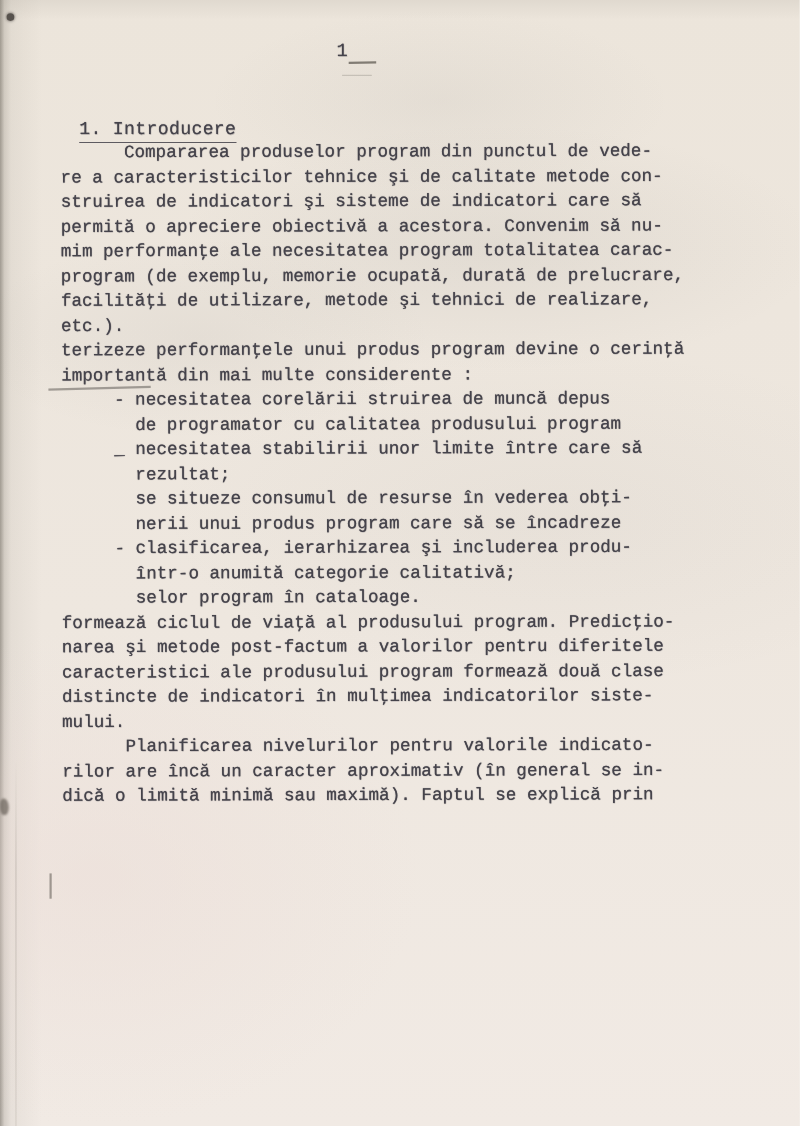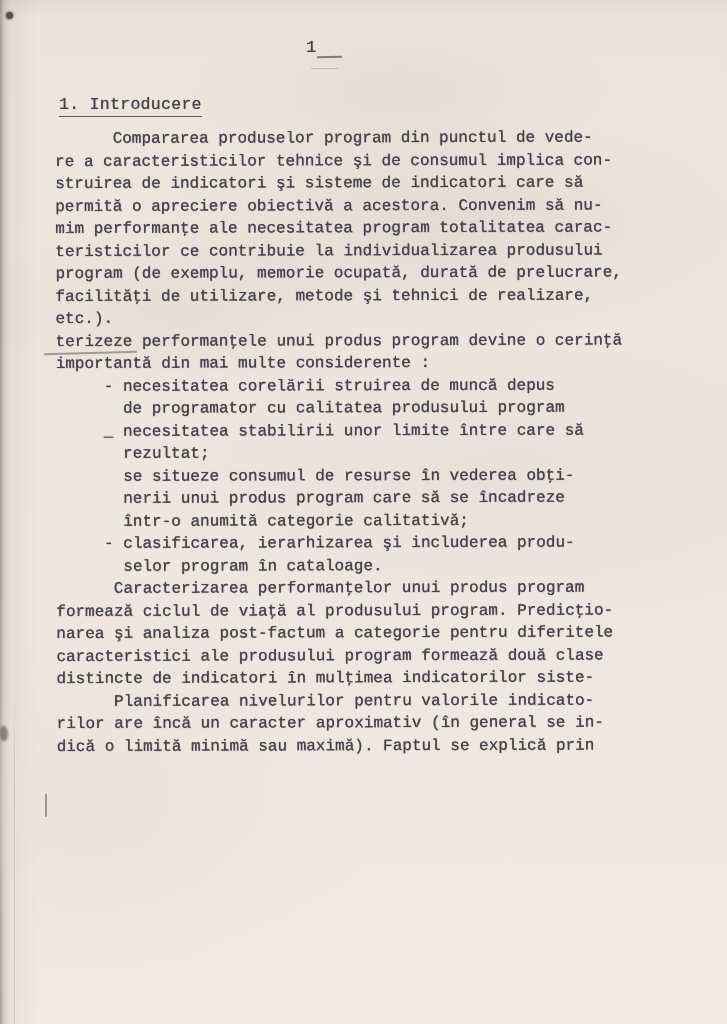--- a/index.html
+++ b/index.html
@@ -36,21 +36,21 @@
     width: 25px; height: 2px;
     background: rgba(95,90,82,0.75);
     transform: rotate(-1deg);
   }
   .pagenum-dash.faint {
     left: 311px; top: 68px; width: 27px; height: 1px;
     background: rgba(110,105,95,0.30); transform: none;
   }
   .heading {
     position: absolute; left: 55px; top: 90px;
-    margin: 4px;
+    margin: 17px;
     font-size: 16.5px; font-weight: normal;
     line-height: 21px;
     border-bottom: 1.6px solid rgba(68,66,74,0.85);
     padding-bottom: 1px;
     width: fit-content;
     letter-spacing: 0.3px;
   }
   .body-text {
     position: absolute; left: 55px; top: 128px;
     font-size: 16px;
@@ -93,44 +93,43 @@
 <body>
 
 <div class="page">
   <div class="hole-dot"></div>
   <div class="pagenum typed">1</div>
   <div class="pagenum-dash"></div>
   <div class="pagenum-dash faint"></div>
   <h1 class="heading typed">1. Introducere</h1>
   <div class="body-text typed">
       <div class="line">      Compararea produselor program din punctul de vede-</div>
-      <div class="line">re a caracteristicilor tehnice şi de consumul implica con-</div>
+      <div class="line">re a caracteristicilor tehnice şi de calitate metode con-</div>
       <div class="line">struirea de indicatori şi sisteme de indicatori care să</div>
       <div class="line">permită o apreciere obiectivă a acestora. Convenim să nu-</div>
       <div class="line">mim performanţe ale necesitatea program totalitatea carac-</div>
-      <div class="line">teristicilor ce contribuie la individualizarea produsului</div>
       <div class="line">program (de exemplu, memorie ocupată, durată de prelucrare,</div>
       <div class="line">facilităţi de utilizare, metode şi tehnici de realizare,</div>
       <div class="line">etc.).</div>
       <div class="line">terizeze performanţele unui produs program devine o cerinţă</div>
       <div class="line">importantă din mai multe considerente :</div>
       <div class="line">     - necesitatea corelării struirea de muncă depus</div>
       <div class="line">       de programator cu calitatea produsului program</div>
       <div class="line">     _ necesitatea stabilirii unor limite între care să</div>
       <div class="line">       rezultat;</div>
       <div class="line">       se situeze consumul de resurse în vederea obţi-</div>
       <div class="line">       nerii unui produs program care să se încadreze</div>
+      <div class="line">     - clasificarea, ierarhizarea şi includerea produ-</div>
       <div class="line">       într-o anumită categorie calitativă;</div>
-      <div class="line">     - clasificarea, ierarhizarea şi includerea produ-</div>
       <div class="line">       selor program în cataloage.</div>
-      <div class="line">      Caracterizarea performanţelor unui produs program</div>
       <div class="line">formează ciclul de viaţă al produsului program. Predicţio-</div>
-      <div class="line">narea şi analiza post-factum a categorie pentru diferitele</div>
+      <div class="line">narea şi metode post-factum a valorilor pentru diferitele</div>
       <div class="line">caracteristici ale produsului program formează două clase</div>
       <div class="line">distincte de indicatori în mulţimea indicatorilor siste-</div>
+      <div class="line">mului.</div>
       <div class="line">      Planificarea nivelurilor pentru valorile indicato-</div>
       <div class="line">rilor are încă un caracter aproximativ (în general se in-</div>
       <div class="line">dică o limită minimă sau maximă). Faptul se explică prin</div>
     </div>
   <div class="stray-line"></div>
   <div class="edge-squiggle"></div>
   <div class="margin-tick"></div>
   <div class="crease"></div>
 </div>
 

